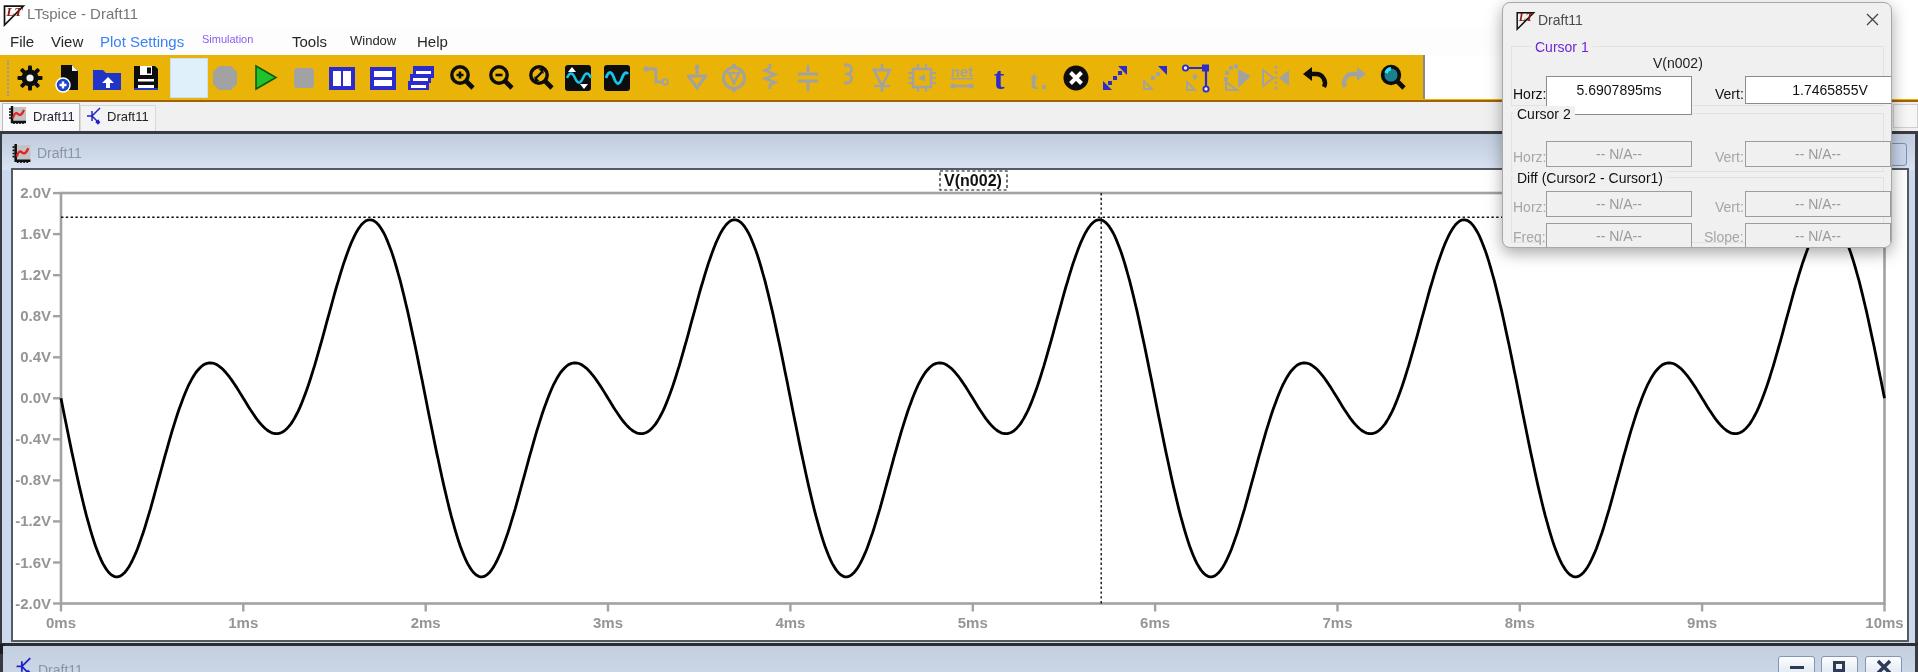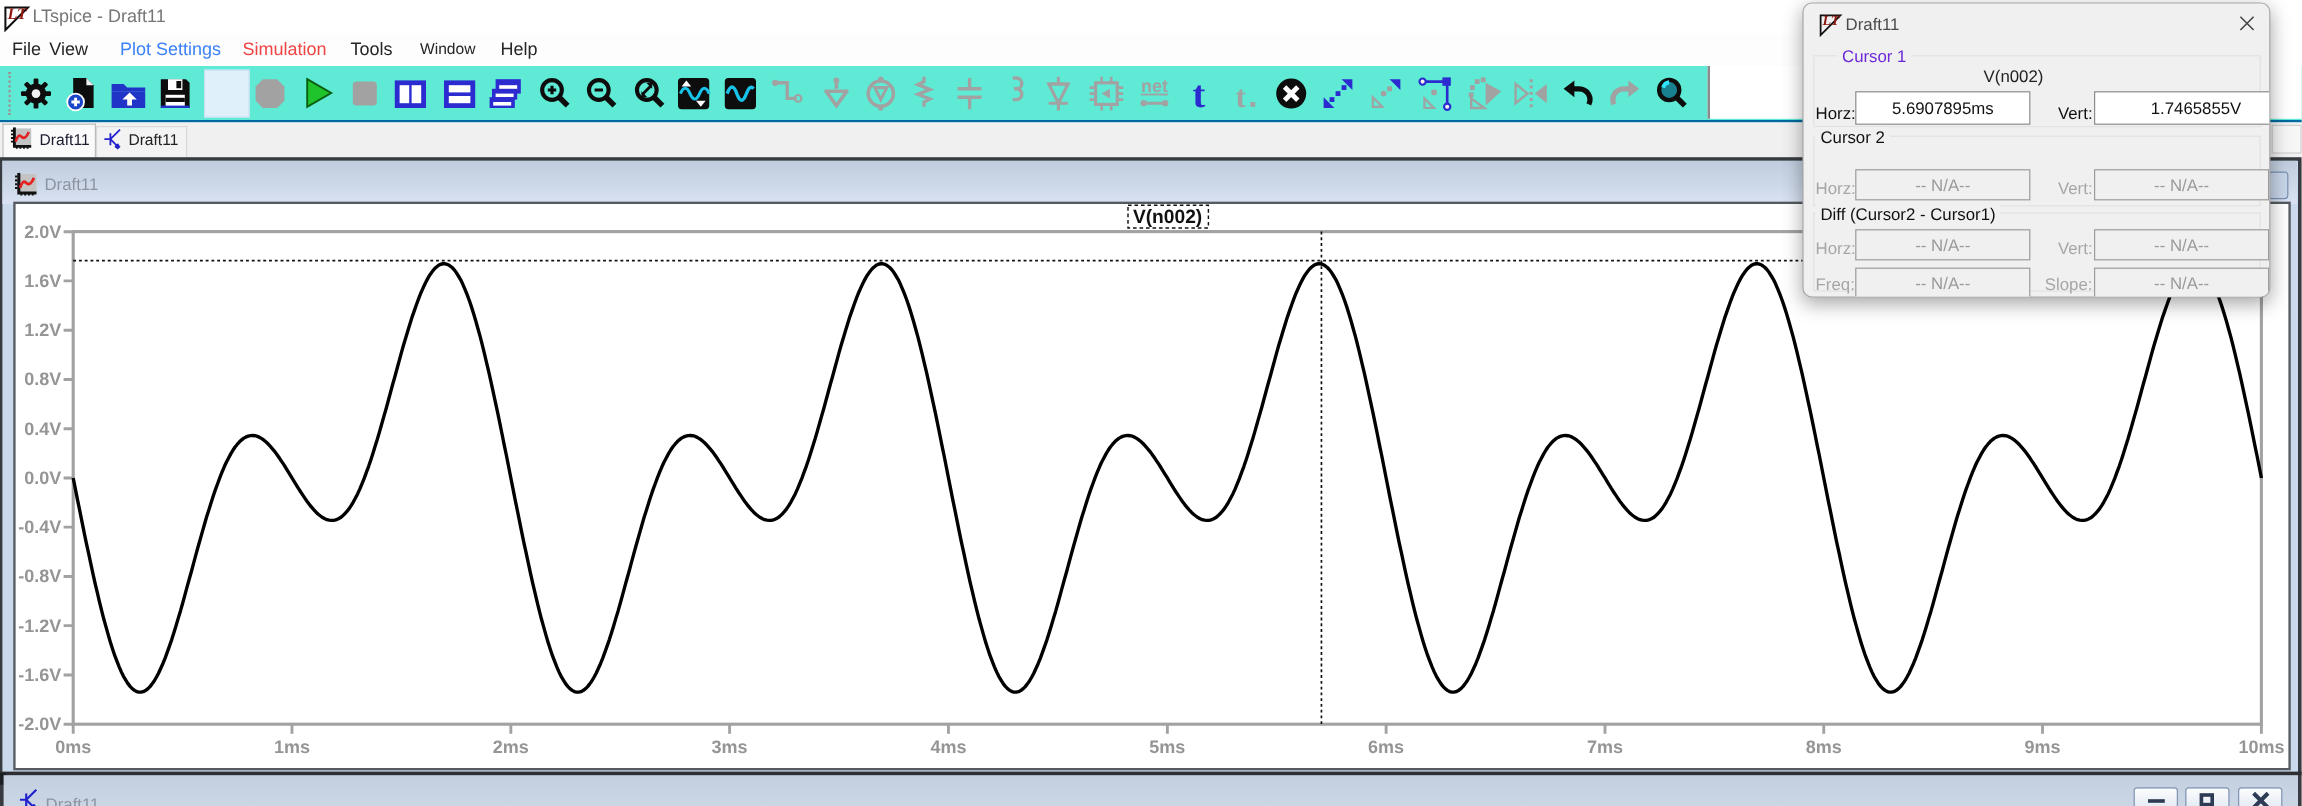--- a/index.html
+++ b/index.html
@@ -6,28 +6,28 @@
 </style></head><body>
 <div class="a" style="left:0;top:0;width:1918px;height:28px;background:#ffffff">
 <svg class="a" style="left:2px;top:2px" width="24" height="25" viewBox="0 0 24 25">
   <polygon points="2.5,4.2 21.3,4.2 2.5,23" fill="#ffffff" stroke="#111" stroke-width="1.7"></polygon>
   <text x="4.2" y="13.8" font-size="13.5" font-style="italic" font-weight="bold" fill="#8e1710" font-family="Liberation Serif">LT</text>
 </svg>
 <div class="a" style="left:27px;top:5px;font-size:15px;color:#767676">LTspice - Draft11</div>
 </div>
 <div class="a" style="left:0;top:28px;width:1660px;height:27px;background:#fdfdfd">
     <div class="a" style="left:10px;top:5px;font-size:15px;color:#262626">File</div>
-    <div class="a" style="left:41px;top:5px;font-size:15px;color:#262626">View</div>
+    <div class="a" style="left:51px;top:5px;font-size:15px;color:#262626">View</div>
     <div class="a" style="left:100px;top:5px;font-size:15px;color:#3b82f6">Plot Settings</div>
-    <div class="a" style="left:202px;top:5px;font-size:15px;color:#ef4444">Simulation</div>
+    <div class="a" style="left:202px;top:5px;font-size:11px;color:#8b5cf6">Simulation</div>
     <div class="a" style="left:292px;top:5px;font-size:15px;color:#262626">Tools</div>
     <div class="a" style="left:350px;top:5px;font-size:13px;color:#262626">Window</div>
     <div class="a" style="left:417px;top:5px;font-size:15px;color:#262626">Help</div>
   </div>
-<div class="a" style="left:0;top:55px;width:1918px;height:47px;background:#5eead4;border-bottom:2px solid #0369a1">
+<div class="a" style="left:0;top:55px;width:1918px;height:47px;background:#eab308;border-bottom:2px solid #a16207">
     <div class="a" style="left:7px;top:5px;width:0;height:36px;border-left:2px dotted #9a9a9a"></div>
     <svg class="a" style="left:14px;top:7px" width="32" height="32" viewBox="0 0 32 32">
       <g fill="#0d0d0d">
         <circle cx="16" cy="16" r="8.5"></circle>
         <rect x="14" y="3.5" width="4" height="7" rx="1" transform="rotate(0 16 16)"></rect>
         <rect x="14" y="3.5" width="4" height="7" rx="1" transform="rotate(45 16 16)"></rect>
         <rect x="14" y="3.5" width="4" height="7" rx="1" transform="rotate(90 16 16)"></rect>
         <rect x="14" y="3.5" width="4" height="7" rx="1" transform="rotate(135 16 16)"></rect>
         <rect x="14" y="3.5" width="4" height="7" rx="1" transform="rotate(180 16 16)"></rect>
         <rect x="14" y="3.5" width="4" height="7" rx="1" transform="rotate(225 16 16)"></rect>
@@ -326,21 +326,21 @@
 <div class="a" style="left:35px;top:9px;font-size:14px;color:#4a4a4a">Draft11</div>
 <svg class="a" style="left:363px;top:10px" width="13" height="13">
       <path d="M1,1 L12,12 M12,1 L1,12" stroke="#444" stroke-width="1.3"></path>
     </svg>
 <div class="a" style="left:8px;top:43px;width:373px;height:60px;border:1px solid #e2e2e2"></div>
     <div class="a" style="left:8px;top:110px;width:373px;height:59px;border:1px solid #e2e2e2"></div>
     <div class="a" style="left:8px;top:174px;width:373px;height:66px;border:1px solid #e2e2e2"></div>
     <div class="a" style="left:28px;top:36px;font-size:14px;color:#6d28d9;background:#f0f0f0;padding:0 4px">Cursor 1</div>
     <div class="a" style="left:150px;top:52px;font-size:14px;color:#222">V(n002)</div>
     <div class="a" style="left:10px;top:83px;font-size:14px;color:#111">Horz:</div>
-    <div class="a" style="left:43px;top:73px;width:146px;height:28px;background:#fff;border:1px solid #8b8b8b;font-size:14px;color:#111;text-align:center;line-height:26px">5.6907895ms</div>
+    <div class="a" style="left:43px;top:73px;width:146px;height:39px;background:#fff;border:1px solid #8b8b8b;font-size:14px;color:#111;text-align:center;line-height:26px">5.6907895ms</div>
     <div class="a" style="left:212px;top:83px;font-size:14px;color:#111">Vert:</div>
     <div class="a" style="left:242px;top:73px;width:170px;height:28px;background:#fff;border:1px solid #8b8b8b;font-size:14px;color:#111;text-align:center;line-height:26px">1.7465855V</div>
     <div class="a" style="left:10px;top:103px;font-size:14px;color:#111;background:#f0f0f0;padding:0 4px">Cursor 2</div>
     <div class="a" style="left:10px;top:146px;font-size:14px;color:#a6a6a6">Horz:</div>
     <div class="a" style="left:43px;top:138px;width:146px;height:26px;background:#f0f0f0;border:1px solid #9c9c9c;font-size:14px;color:#9a9a9a;text-align:center;line-height:24px">-- N/A--</div>
     <div class="a" style="left:212px;top:146px;font-size:14px;color:#a6a6a6">Vert:</div>
     <div class="a" style="left:242px;top:138px;width:146px;height:26px;background:#f0f0f0;border:1px solid #9c9c9c;font-size:14px;color:#9a9a9a;text-align:center;line-height:24px">-- N/A--</div>
     <div class="a" style="left:10px;top:167px;font-size:14px;color:#111;background:#f0f0f0;padding:0 4px">Diff (Cursor2 - Cursor1)</div>
     <div class="a" style="left:10px;top:196px;font-size:14px;color:#a6a6a6">Horz:</div>
     <div class="a" style="left:43px;top:188px;width:146px;height:26px;background:#f0f0f0;border:1px solid #9c9c9c;font-size:14px;color:#9a9a9a;text-align:center;line-height:24px">-- N/A--</div>

